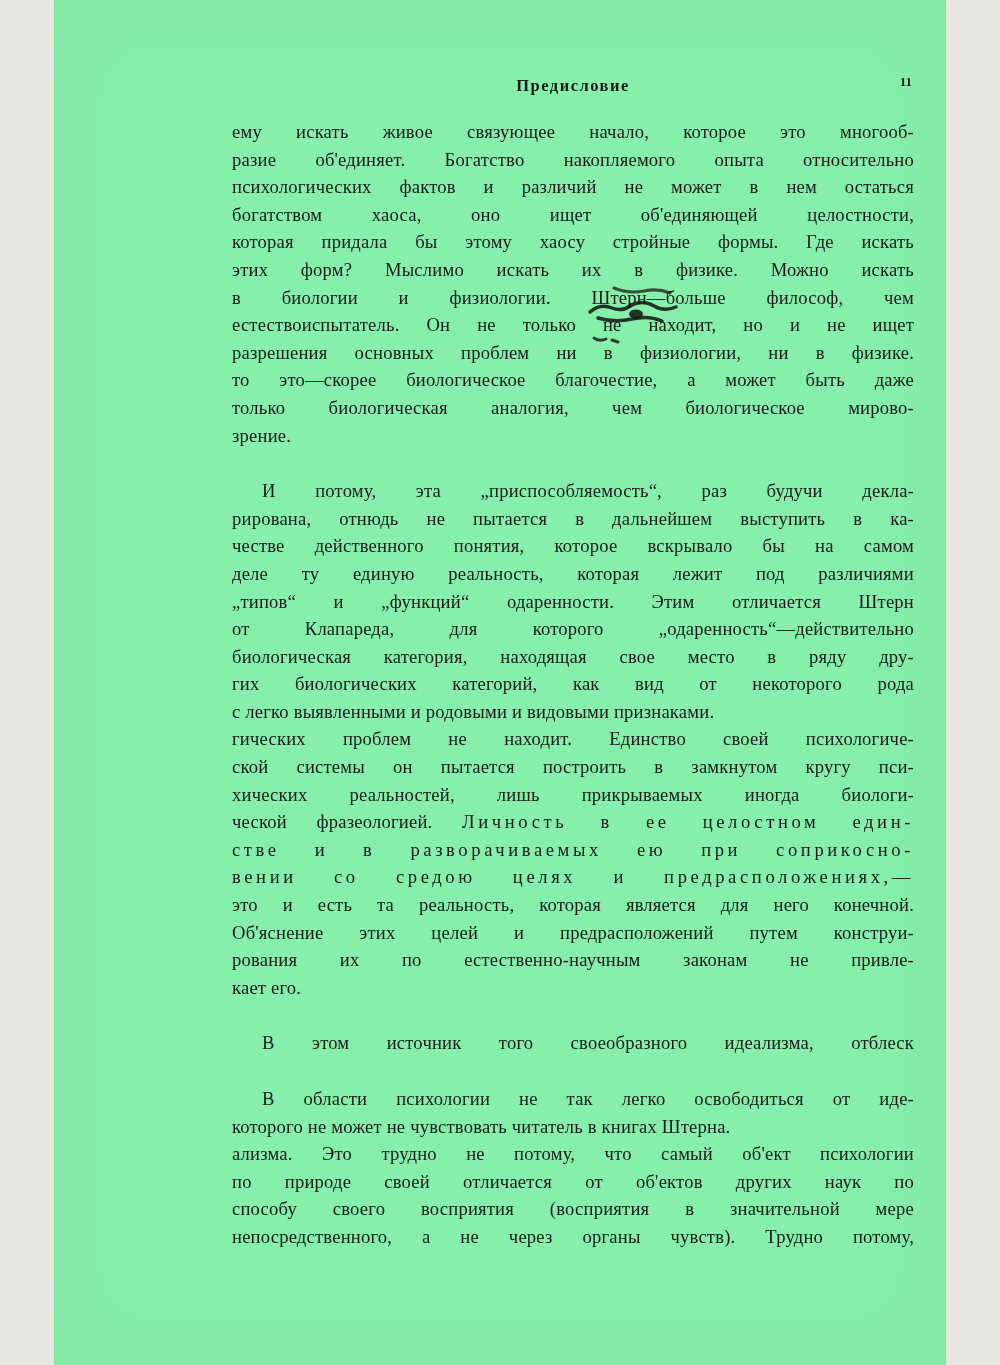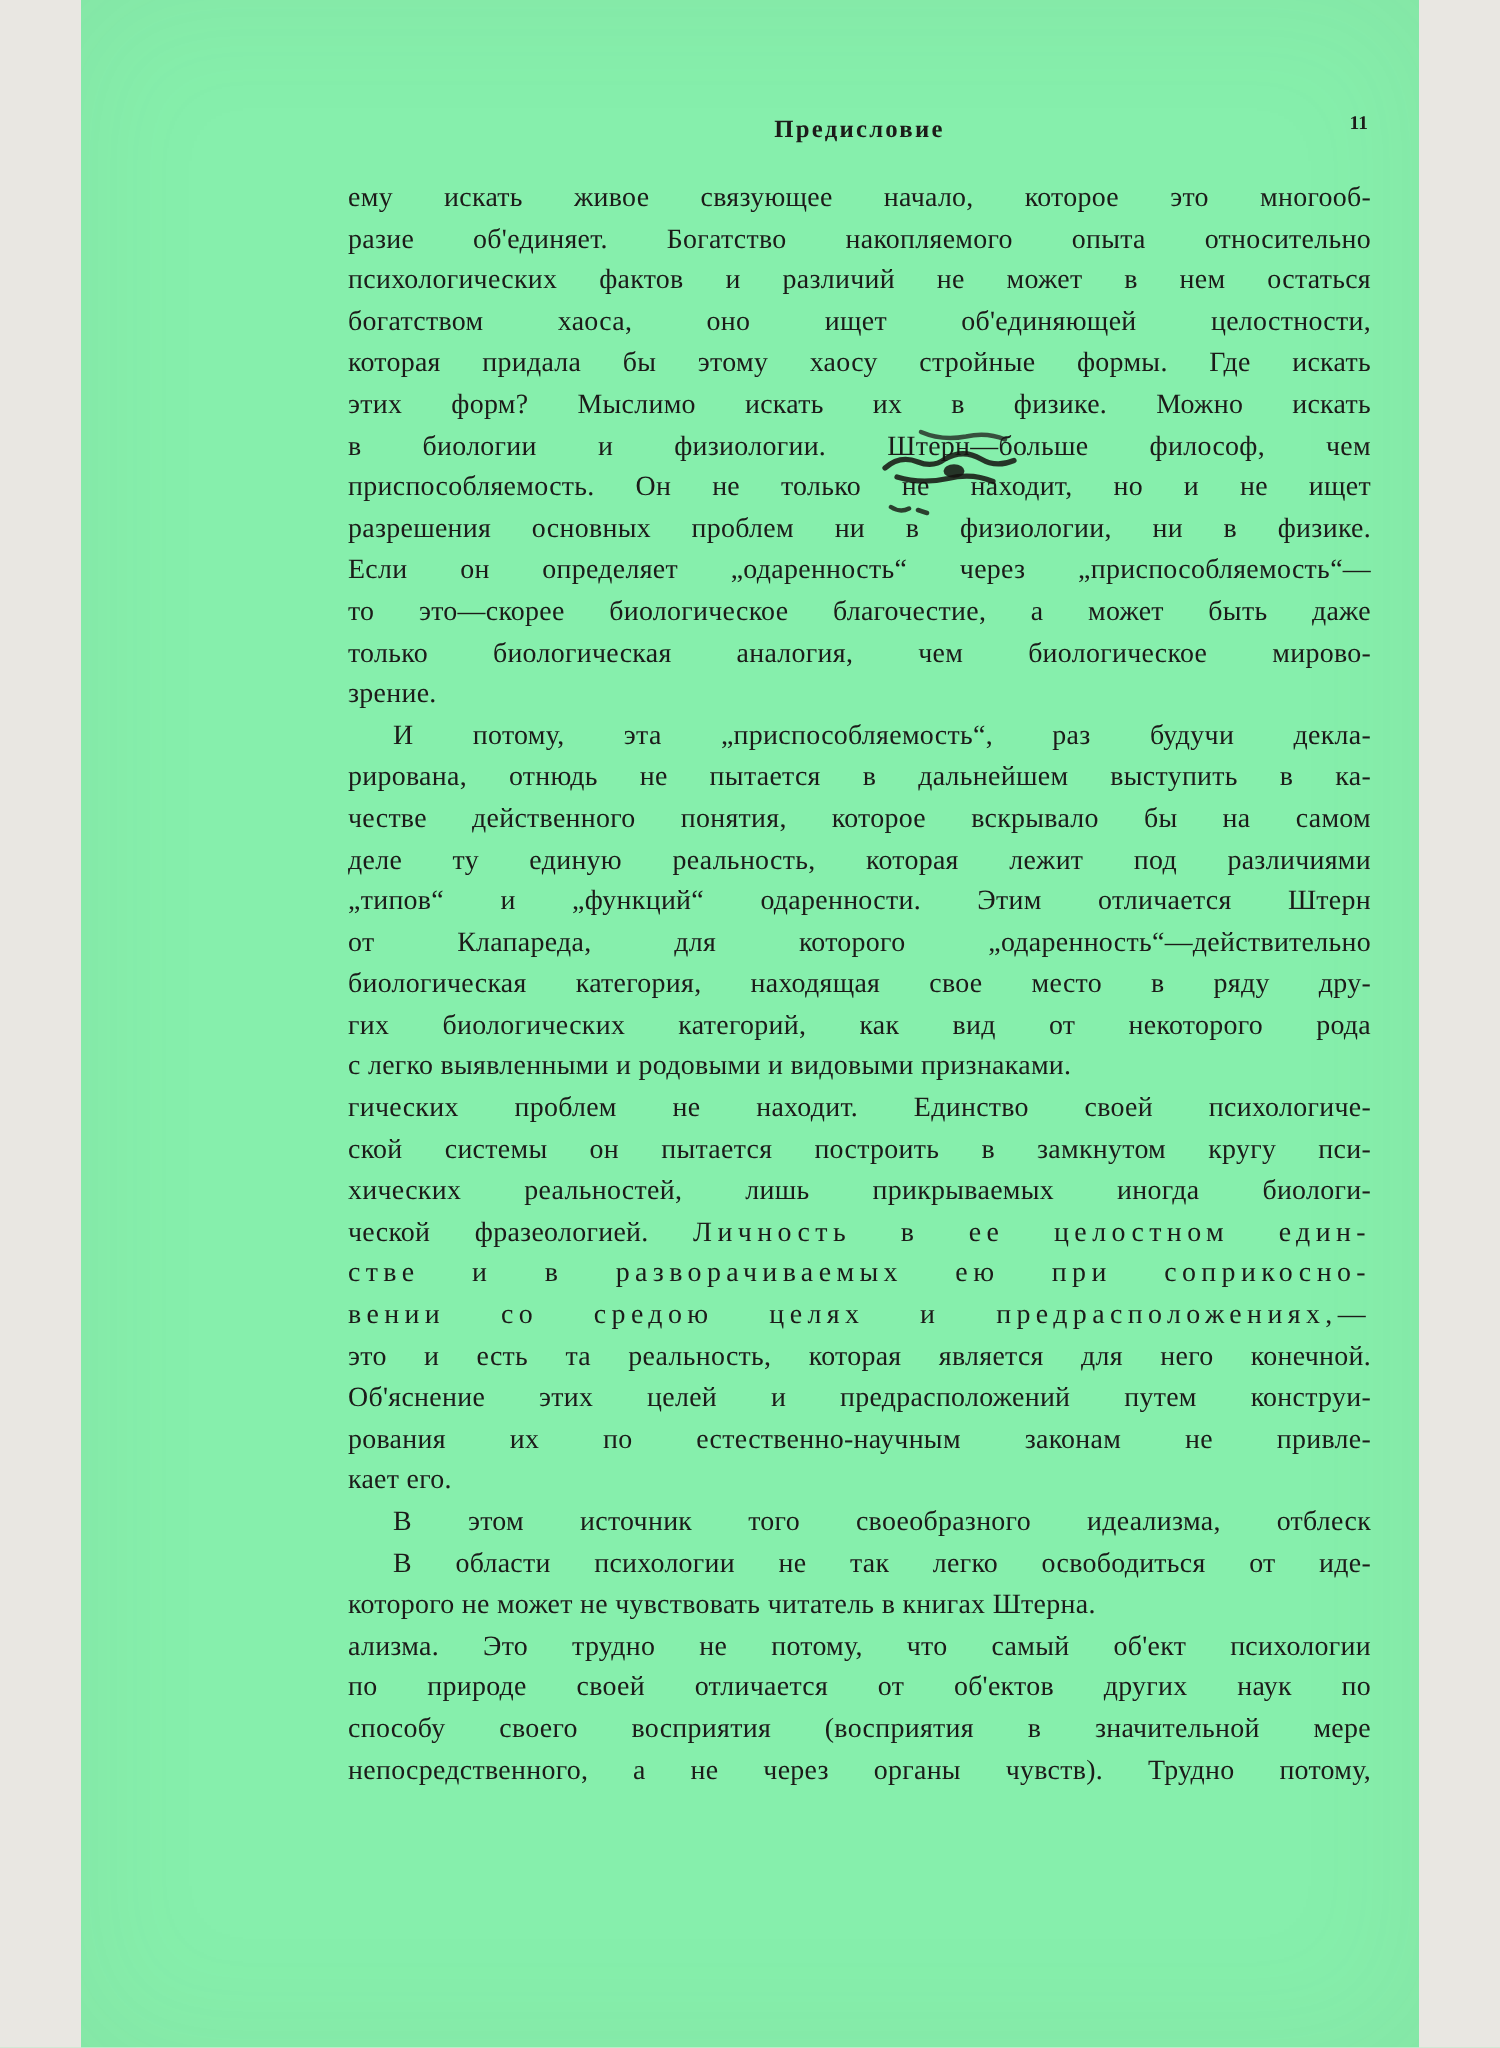--- a/index.html
+++ b/index.html
@@ -61,20 +61,21 @@
   .line {
     text-align: justify;
     text-align-last: justify;
     white-space: normal;
   }
   .line.end {
     text-align-last: left;
   }
   .line.indent {
     text-indent: 30px;
+    margin-top: 28px;
   }
   .spaced {
     letter-spacing: 3.6px;
     margin-top: 25px;
   }
   .ink-overlay {
     position: absolute;
     inset: 0;
     pointer-events: none;
   }
@@ -90,23 +91,22 @@
   </div>
 
   <div class="text-block" id="text-block">
       <div class="line"><span>ему искать живое связующее начало, которое это многооб-</span></div>
       <div class="line"><span>разие об'единяет. Богатство накопляемого опыта относительно</span></div>
       <div class="line"><span>психологических фактов и различий не может в нем остаться</span></div>
       <div class="line"><span>богатством хаоса, оно ищет об'единяющей целостности,</span></div>
       <div class="line"><span>которая придала бы этому хаосу стройные формы. Где искать</span></div>
       <div class="line"><span>этих форм? Мыслимо искать их в физике. Можно искать</span></div>
       <div class="line"><span>в биологии и физиологии. Штерн—больше философ, чем</span></div>
-      <div class="line"><span>приспособляемость. Он не только не находит, но и не ищет</span></div>
+      <div class="line"><span>естествоиспытатель. Он не только не находит, но и не ищет</span></div>
       <div class="line"><span>разрешения основных проблем ни в физиологии, ни в физике.</span></div>
-      <div class="line"><span>Если он определяет „одаренность“ через „приспособляемость“—</span></div>
       <div class="line"><span>то это—скорее биологическое благочестие, а может быть даже</span></div>
       <div class="line"><span>только биологическая аналогия, чем биологическое мирово-</span></div>
       <div class="line end"><span>зрение.</span></div>
       <div class="line indent"><span>И потому, эта „приспособляемость“, раз будучи декла-</span></div>
       <div class="line"><span>рирована, отнюдь не пытается в дальнейшем выступить в ка-</span></div>
       <div class="line"><span>честве действенного понятия, которое вскрывало бы на самом</span></div>
       <div class="line"><span>деле ту единую реальность, которая лежит под различиями</span></div>
       <div class="line"><span>„типов“ и „функций“ одаренности. Этим отличается Штерн</span></div>
       <div class="line"><span>от Клапареда, для которого „одаренность“—действительно</span></div>
       <div class="line"><span>биологическая категория, находящая свое место в ряду дру-</span></div>

